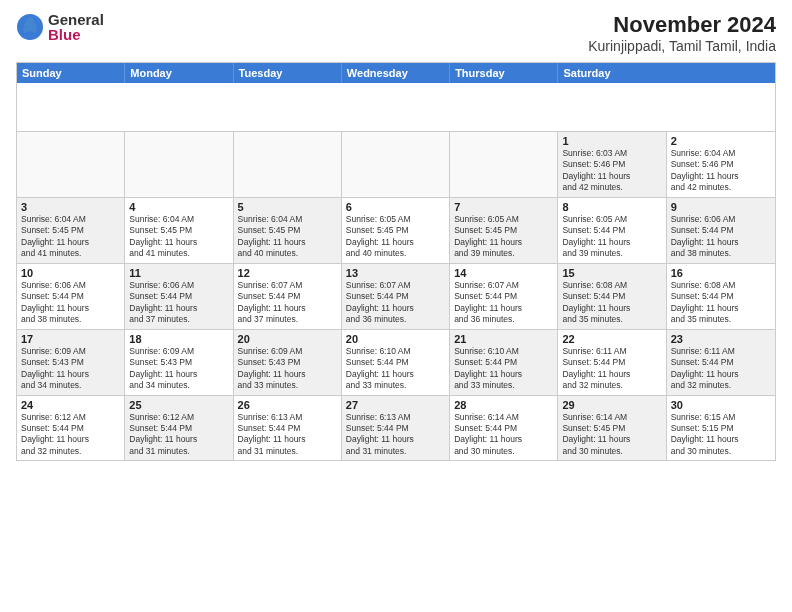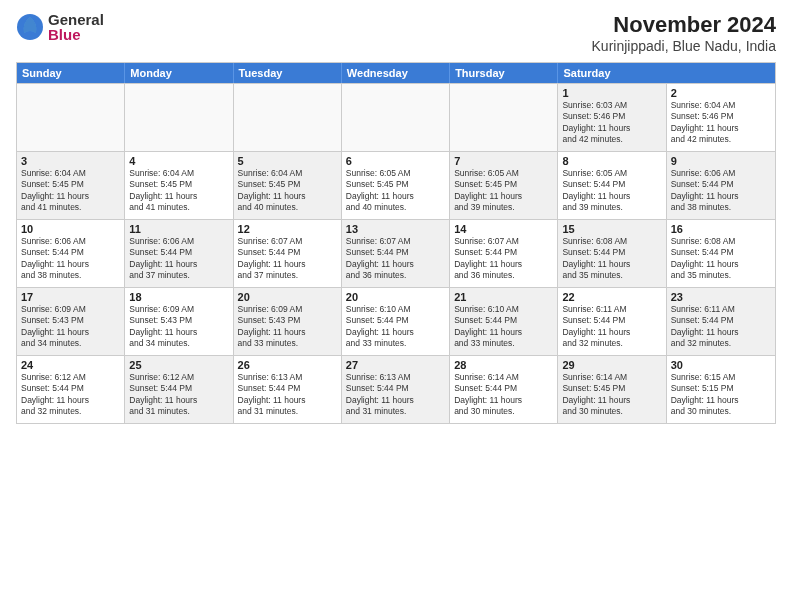--- a/index.html
+++ b/index.html
@@ -57,20 +57,21 @@
     }
     .location {
       font-size: 14px;
       color: #444;
     }
     .calendar {
       flex: 1;
       display: flex;
       flex-direction: column;
       border: 1px solid #ccc;
+      gap: 48px;
     }
     .cal-header {
       display: grid;
       grid-template-columns: repeat(7, 1fr);
       background: #3a7bd5;
     }
     .cal-header-cell {
       color: #fff;
       font-size: 11px;
       font-weight: bold;
@@ -125,21 +126,21 @@
         <path d="M14 4 Q22 10 20 20 Q14 16 8 20 Q6 10 14 4Z" fill="#5ab0f0"></path>
         <path d="M14 4 Q6 10 8 20 Q14 16 20 20 Q22 10 14 4Z" fill="#2a5bb0" opacity="0.5"></path>
       </svg>
       <div class="logo-text">
         <span class="logo-general">General</span>
         <span class="logo-blue">Blue</span>
       </div>
     </div>
     <div class="title-block">
       <div class="month-title">November 2024</div>
-      <div class="location">Kurinjippadi, Blue Nadu, India</div>
+      <div class="location">Kurinjippadi, Tamil Tamil, India</div>
     </div>
   </div>
 
   <div class="calendar">
     <div class="cal-header">
     <div class="cal-header-cell">Sunday</div>
         <div class="cal-header-cell">Monday</div>
         <div class="cal-header-cell">Tuesday</div>
         <div class="cal-header-cell">Wednesday</div>
         <div class="cal-header-cell">Thursday</div>

